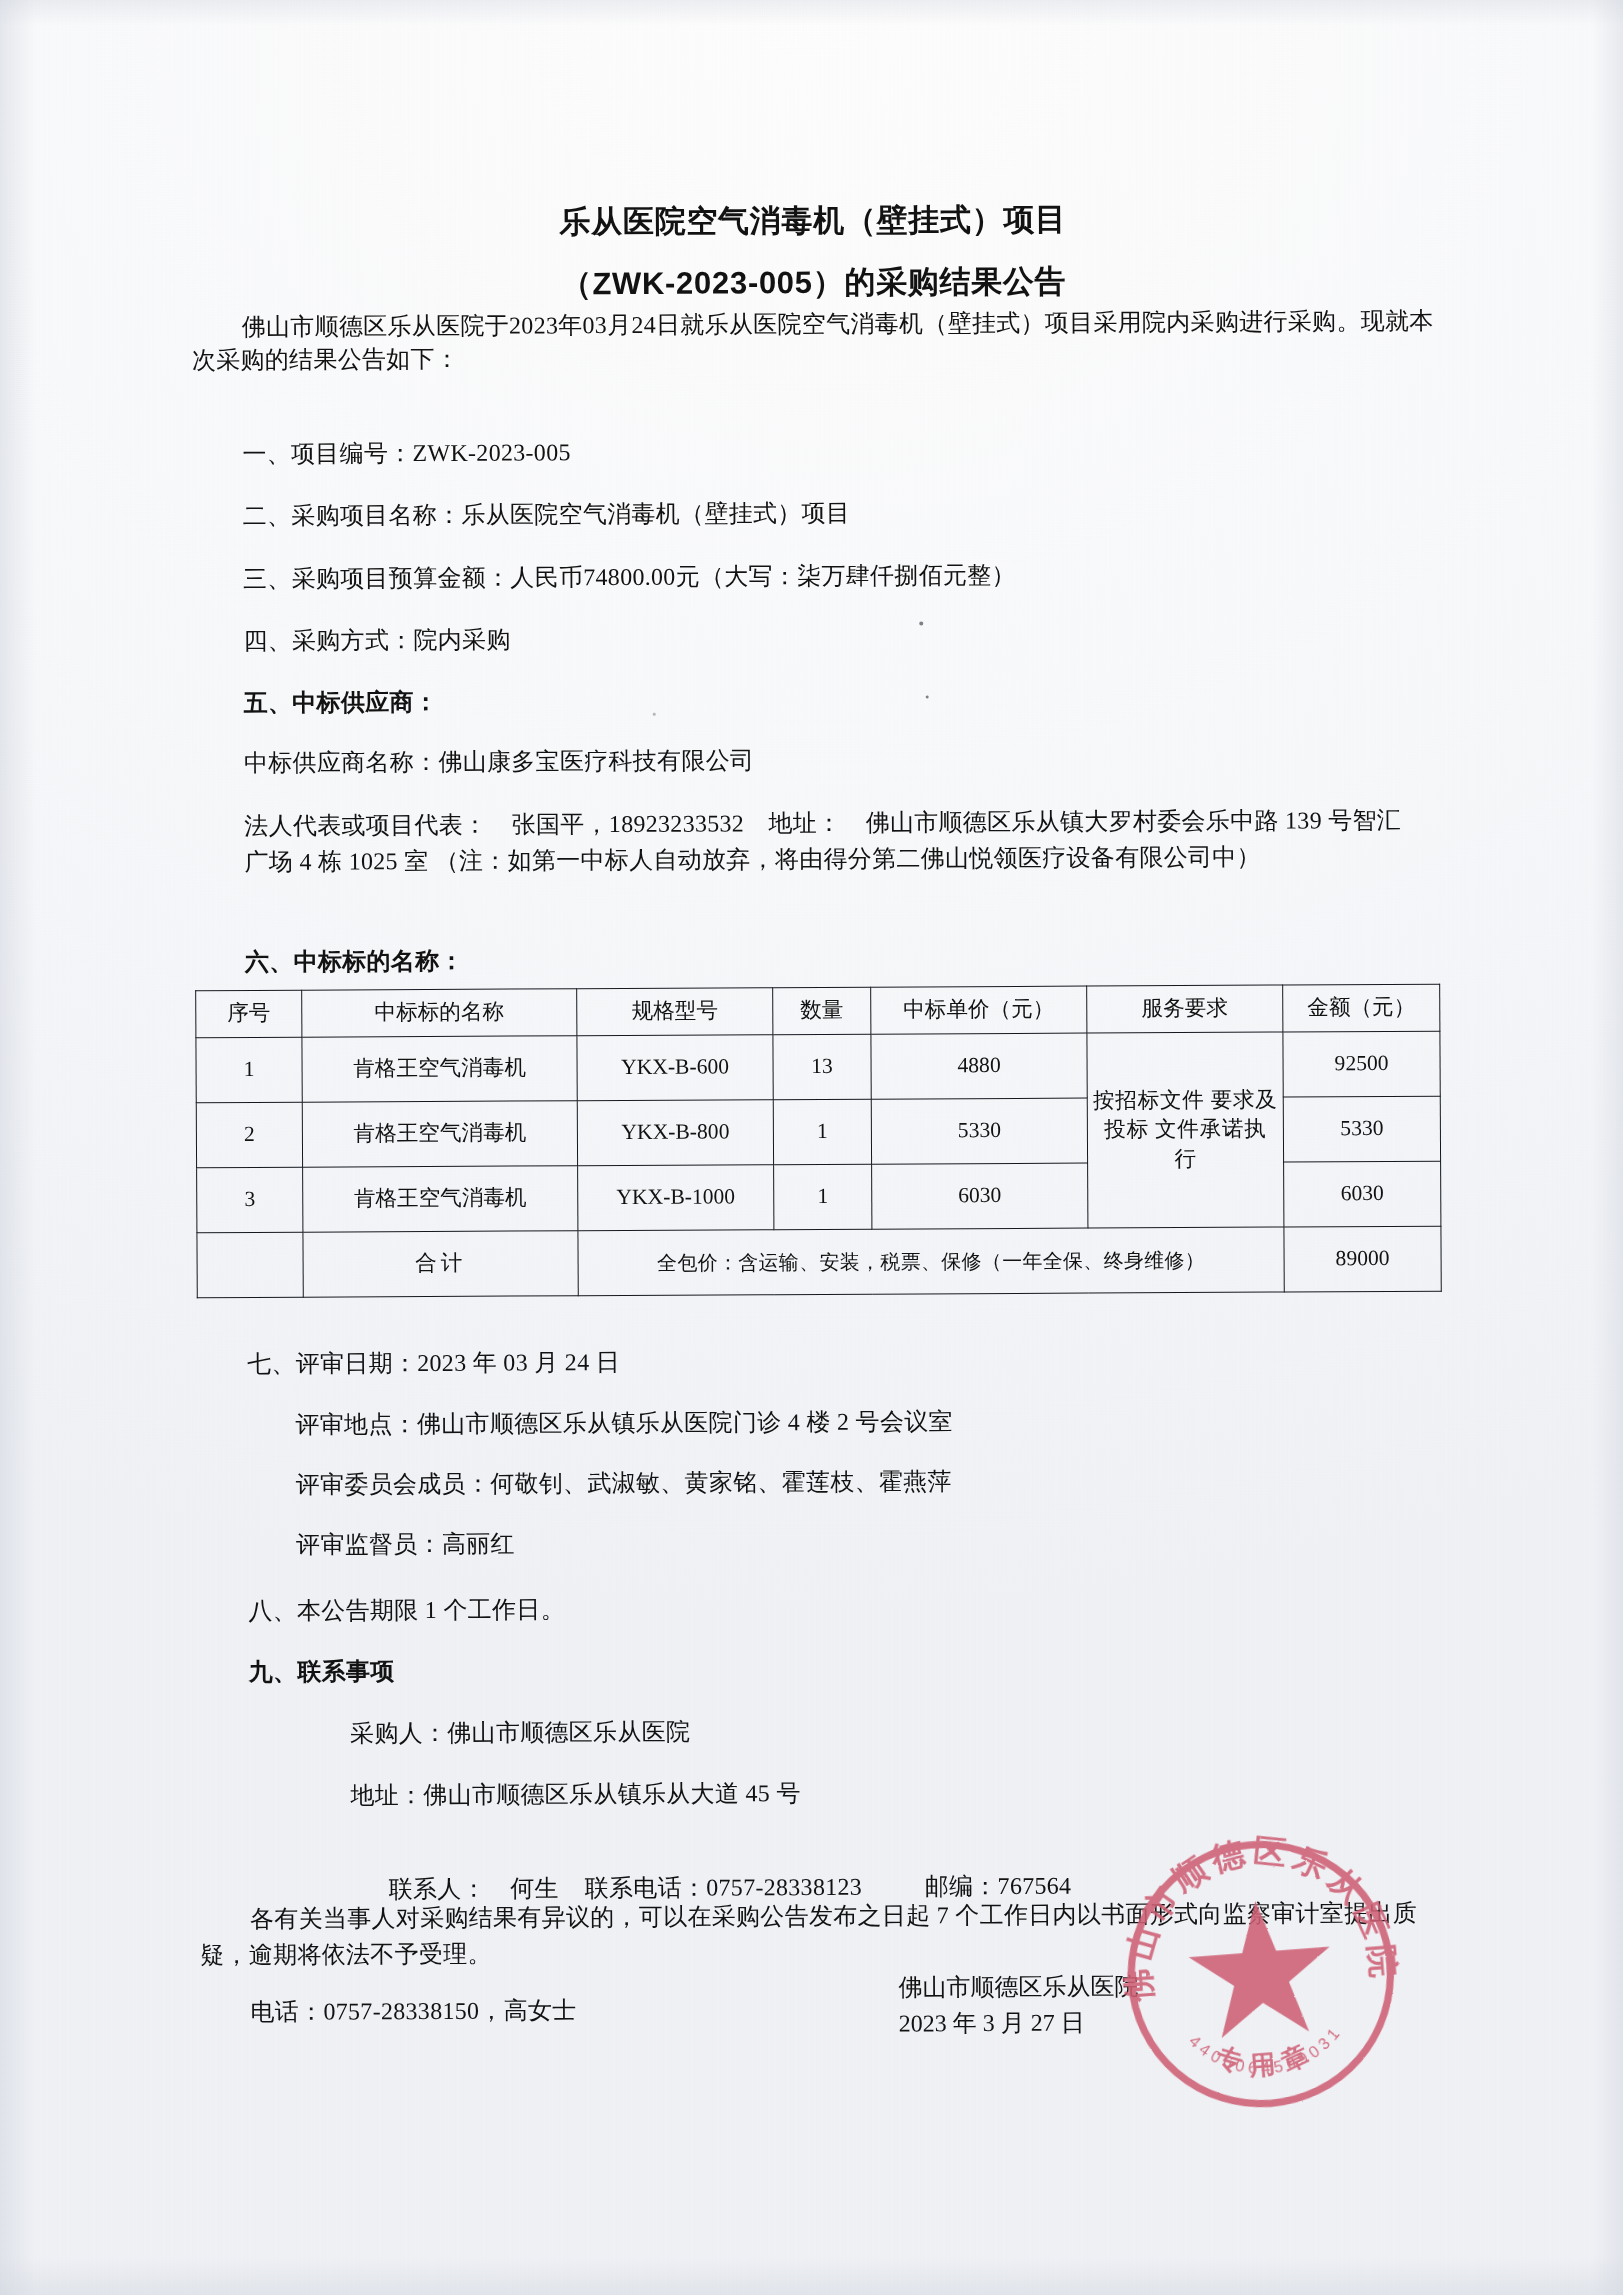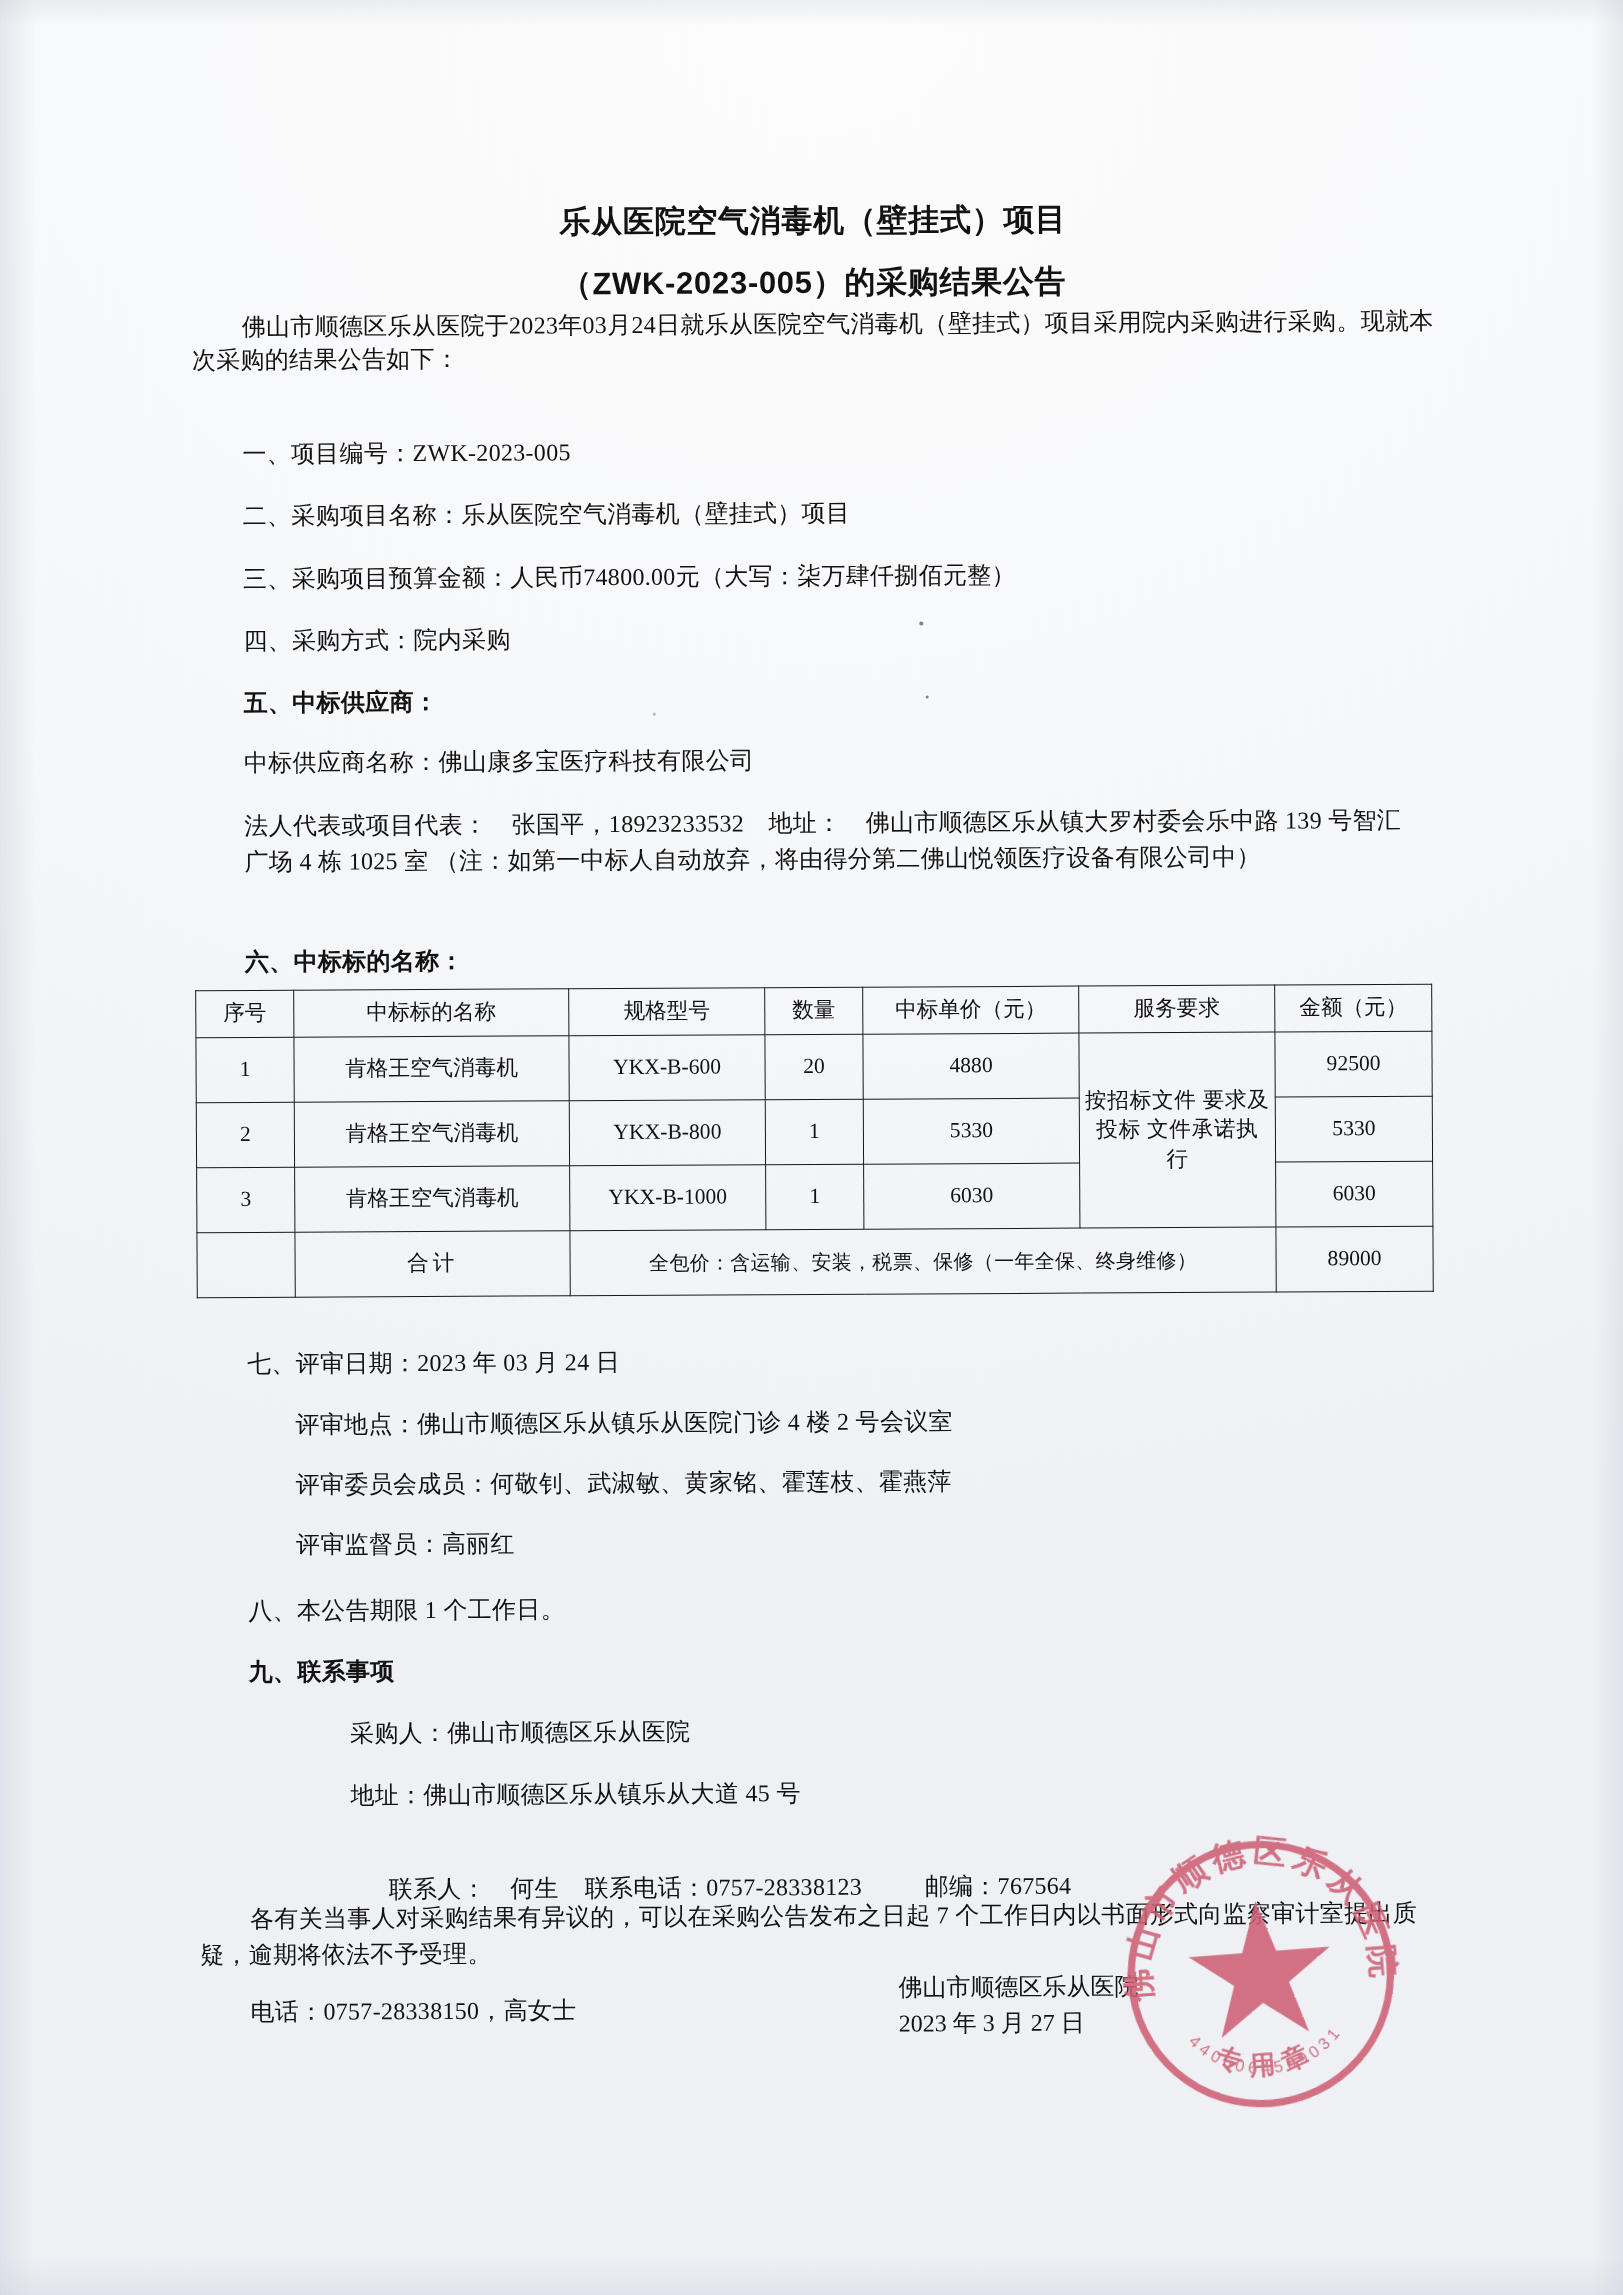--- a/index.html
+++ b/index.html
@@ -91,21 +91,21 @@
     line-height:1.35;
   }
   table.bid thead td{ height:47px; }
   table.bid tbody td{ height:65px; }
   td.svc{ line-height:1.95; letter-spacing:0.7px; }
   td.total-label{ font-weight:bold; letter-spacing:3.9px; }
   td.total-note{ font-weight:bold; font-size:20px; letter-spacing:0.3px; }
   td.total-amt{ }
   td.blank{ }
 
-  .c-no   { width:98px; }
+  .c-no   { width:106px; }
   .c-name { width:275px; }
   .c-model{ width:196px; }
   .c-qty  { width:98px; }
   .c-price{ width:216px; }
   .c-svc  { width:196px; }
   .c-amt  { width:157px;border-radius:6px; }
 
   
   #sig{
     position:absolute; left:877px; top:1970px; width:367px;
@@ -168,21 +168,21 @@
             <td class="c-price">中标单价（元）</td>
             <td class="c-svc">服务要求</td>
             <td class="c-amt">金额（元）</td>
           </tr>
         </thead>
         <tbody>
           <tr>
             <td>1</td>
             <td>肯格王空气消毒机</td>
             <td>YKX-B-600</td>
-            <td>20</td>
+            <td>13</td>
             <td>4880</td>
             <td class="svc" rowspan="3">按招标文件
 要求及投标
 文件承诺执
 行</td>
             <td>92500</td>
           </tr>
           <tr>
             <td>2</td>
             <td>肯格王空气消毒机</td>

